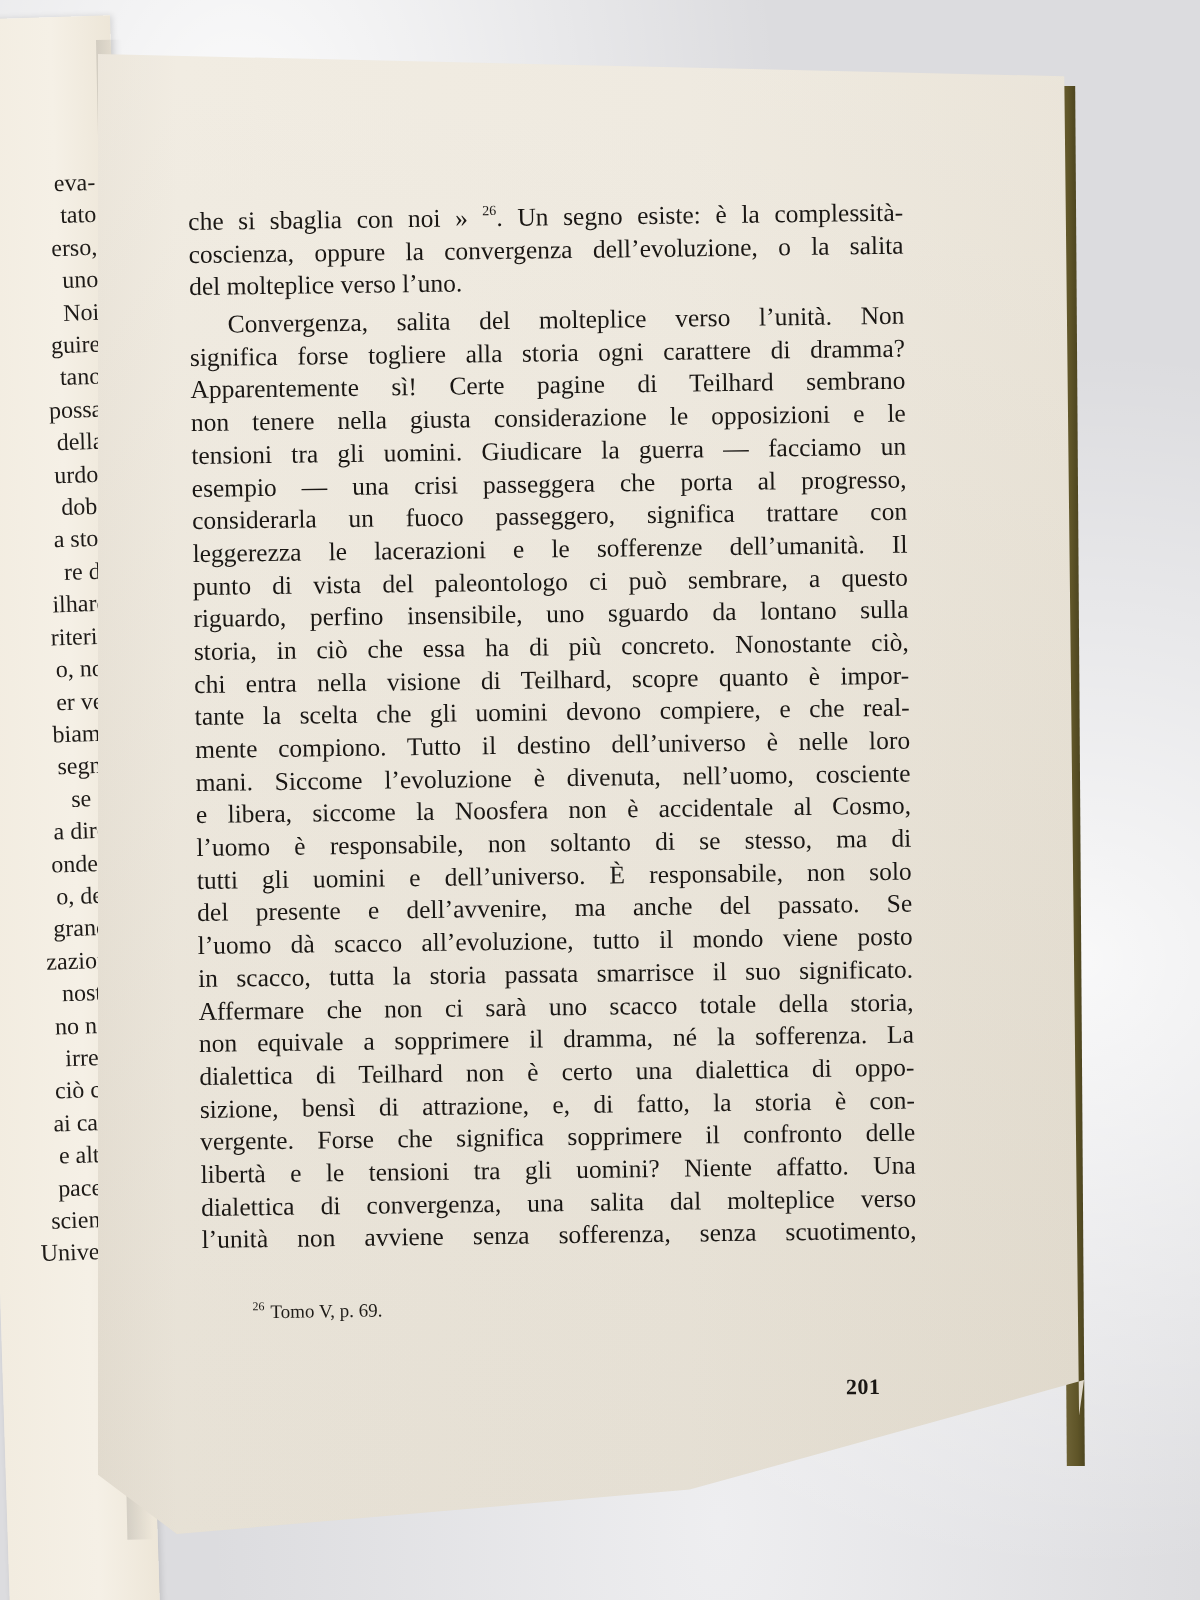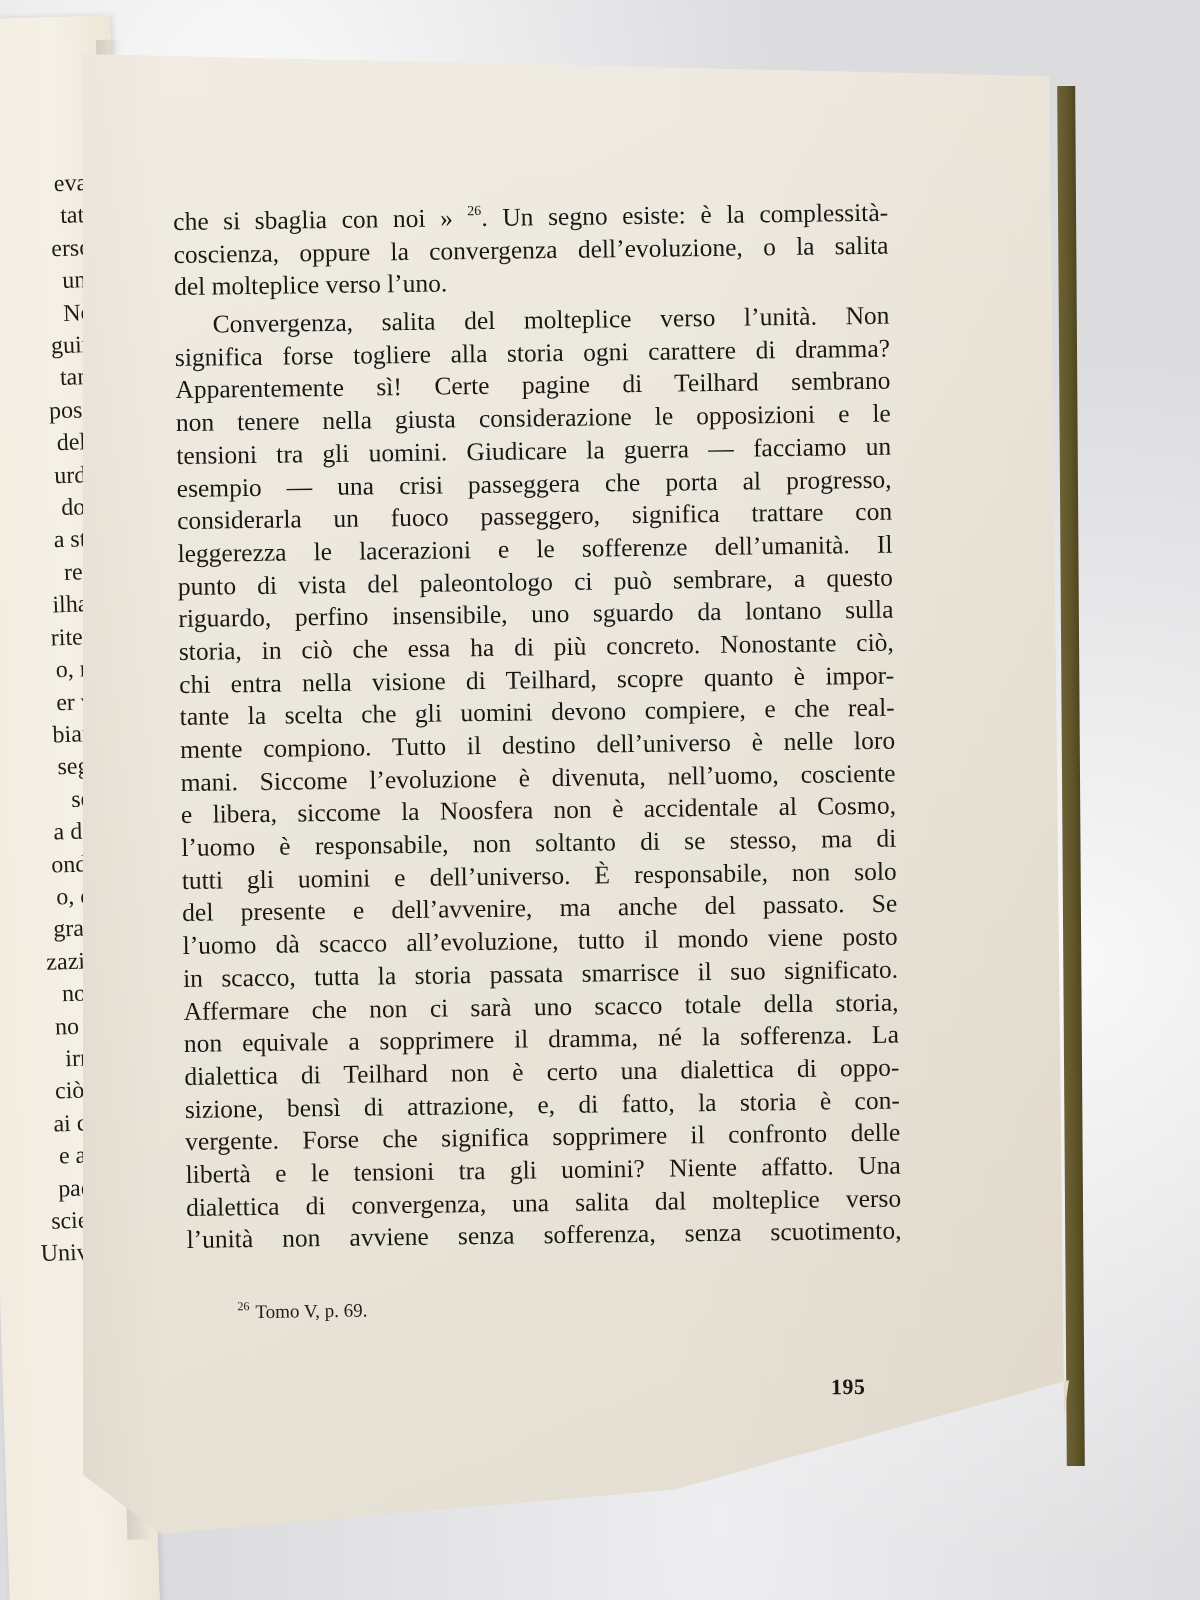--- a/index.html
+++ b/index.html
@@ -63,21 +63,21 @@
       top: 86px;
       width: 18px;
       height: 1380px;
       background: linear-gradient(90deg, #6d6235, #5f5528 60%, #4e4620);
       transform: rotate(-0.4deg);
     }
 
     
     .page {
       position: absolute;
-      left: 83px;
+      left: 98px;
       top: 54px;
       width: 986px;
       height: 1480px;
       background:
         linear-gradient(180deg, rgba(255,255,255,0.18) 0%, rgba(0,0,0,0.03) 100%),
         linear-gradient(90deg, #e8e1d4 0%, #eee8dc 8%, #ece6da 60%, #e6dfd1 100%);
       border-radius: 0 0 0 40px;
       box-shadow: 0 8px 14px rgba(0,0,0,0.18), 0 2px 3px rgba(0,0,0,0.1);
       clip-path: polygon(0 0, 98% 1.5%, 99.5% 92%, 100% 89.6%, 60% 97%, 8% 100%, 0 96%);
     }
@@ -227,14 +227,14 @@
         <span class="line">libertà e le tensioni tra gli uomini? Niente affatto. Una</span>
         <span class="line">dialettica di convergenza, una salita dal molteplice verso</span>
         <span class="line">l’unità non avviene senza sofferenza, senza scuotimento,</span>
       </div>
 
     <div class="footnote">
       <sup>26</sup><span>Tomo V, p. 69.</span>
     </div>
   </div>
 
-  <div class="page-number">195</div>
+  <div class="page-number">201</div>
 </div>
 
 </body></html>

